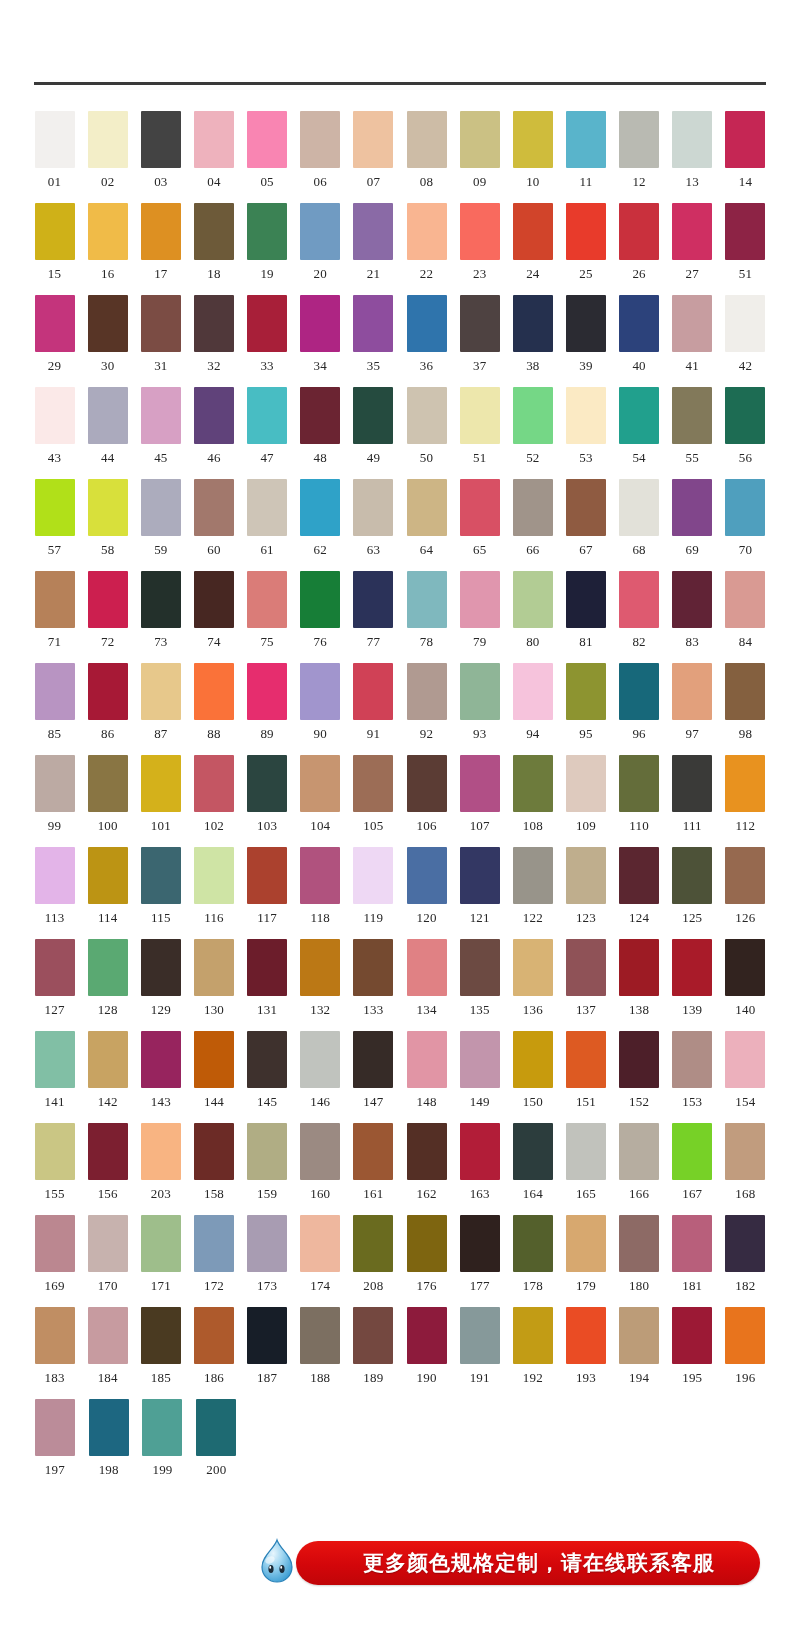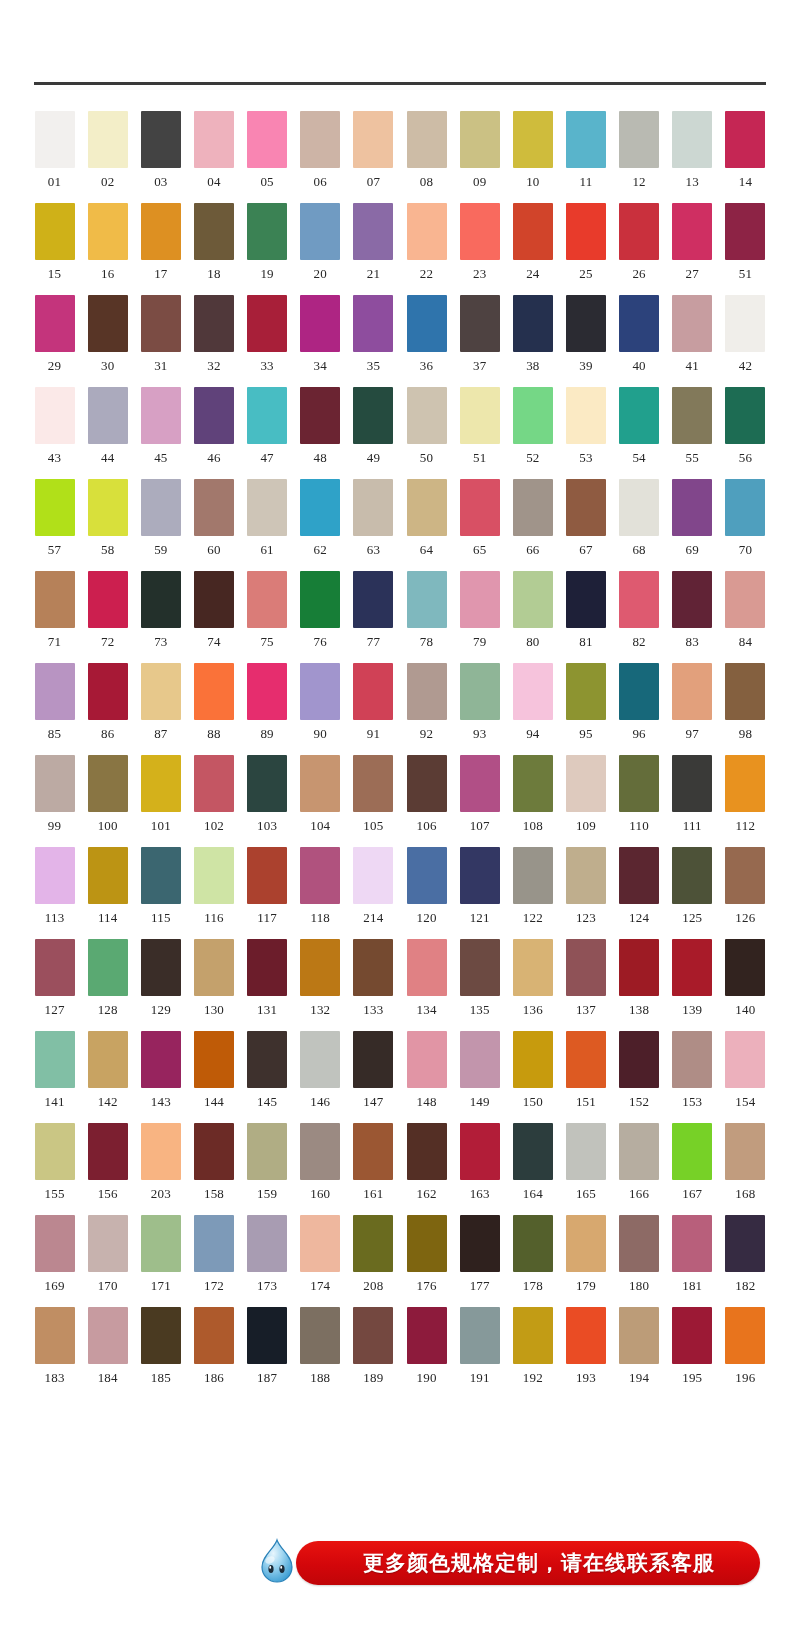--- a/index.html
+++ b/index.html
@@ -614,21 +614,21 @@
       <div class="swatch-cell">
         <div class="swatch-chip" style="background: rgb(171, 65, 46);"></div>
         <div class="swatch-label">117</div>
       </div>
       <div class="swatch-cell">
         <div class="swatch-chip" style="background: rgb(176, 82, 126);"></div>
         <div class="swatch-label">118</div>
       </div>
       <div class="swatch-cell">
         <div class="swatch-chip" style="background: rgb(238, 216, 244);"></div>
-        <div class="swatch-label">214</div>
+        <div class="swatch-label">119</div>
       </div>
       <div class="swatch-cell">
         <div class="swatch-chip" style="background: rgb(74, 110, 163);"></div>
         <div class="swatch-label">120</div>
       </div>
       <div class="swatch-cell">
         <div class="swatch-chip" style="background: rgb(51, 55, 99);"></div>
         <div class="swatch-label">121</div>
       </div>
       <div class="swatch-cell">
@@ -933,20 +933,38 @@
         <div class="swatch-chip" style="background: rgb(188, 156, 120);"></div>
         <div class="swatch-label">194</div>
       </div>
       <div class="swatch-cell">
         <div class="swatch-chip" style="background: rgb(156, 25, 53);"></div>
         <div class="swatch-label">195</div>
       </div>
       <div class="swatch-cell">
         <div class="swatch-chip" style="background: rgb(232, 116, 29);"></div>
         <div class="swatch-label">196</div>
+      </div>
+    </div>
+    <div class="swatch-row">
+      <div class="swatch-cell">
+        <div class="swatch-chip" style="background: rgb(187, 140, 153);"></div>
+        <div class="swatch-label">197</div>
+      </div>
+      <div class="swatch-cell">
+        <div class="swatch-chip" style="background: rgb(29, 103, 129);"></div>
+        <div class="swatch-label">198</div>
+      </div>
+      <div class="swatch-cell">
+        <div class="swatch-chip" style="background: rgb(79, 160, 149);"></div>
+        <div class="swatch-label">199</div>
+      </div>
+      <div class="swatch-cell">
+        <div class="swatch-chip" style="background: rgb(30, 106, 114);"></div>
+        <div class="swatch-label">200</div>
       </div>
     </div>
   </div>
 
 <div class="banner-area">
   <div class="banner">
     <span class="banner-text">更多颜色规格定制，请在线联系客服</span>
   </div>
   <svg class="banner-mascot" viewBox="0 0 58 58">
     <defs>

